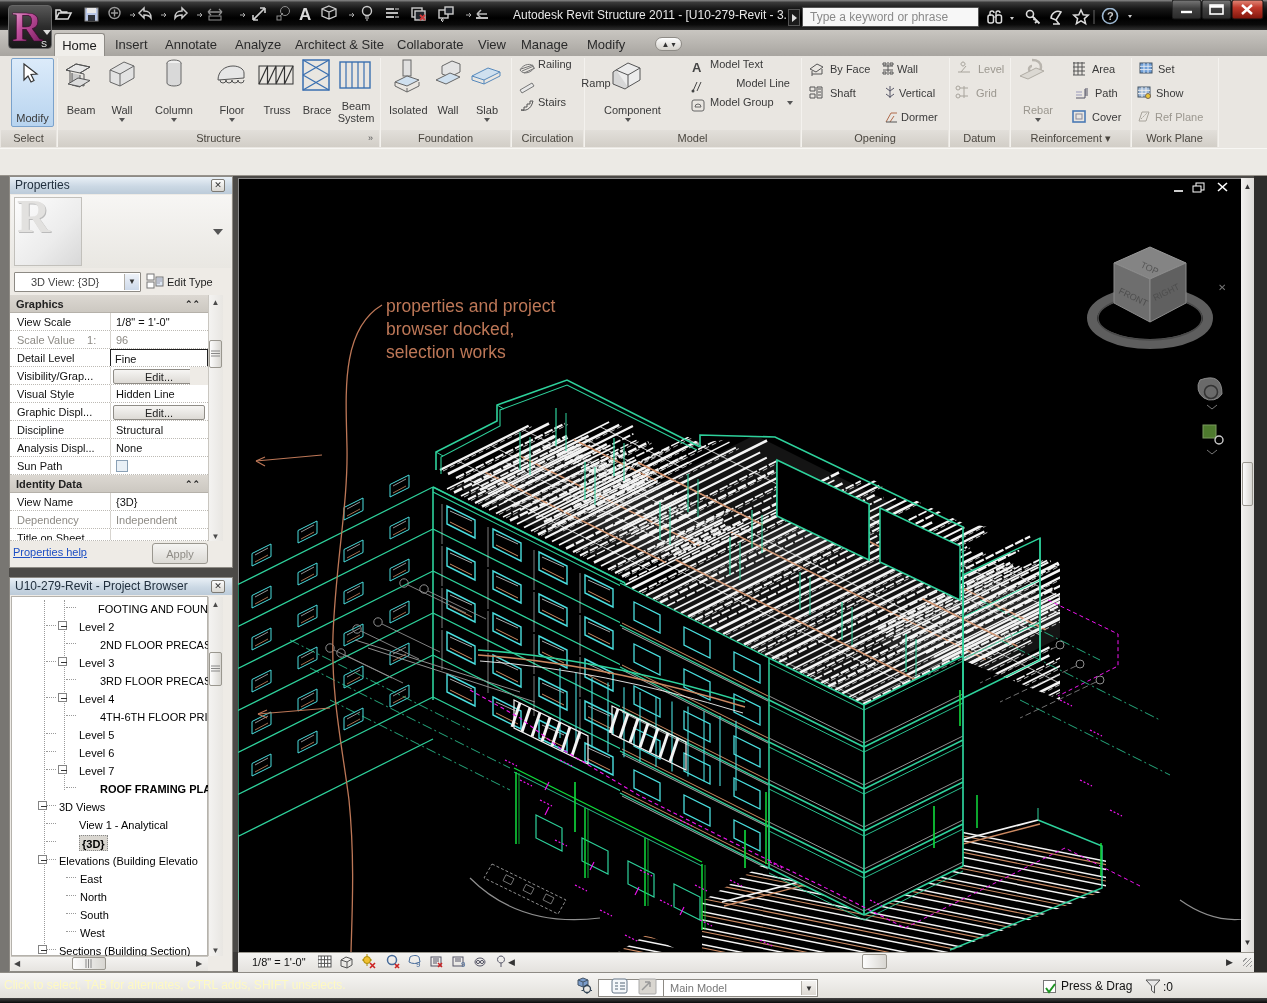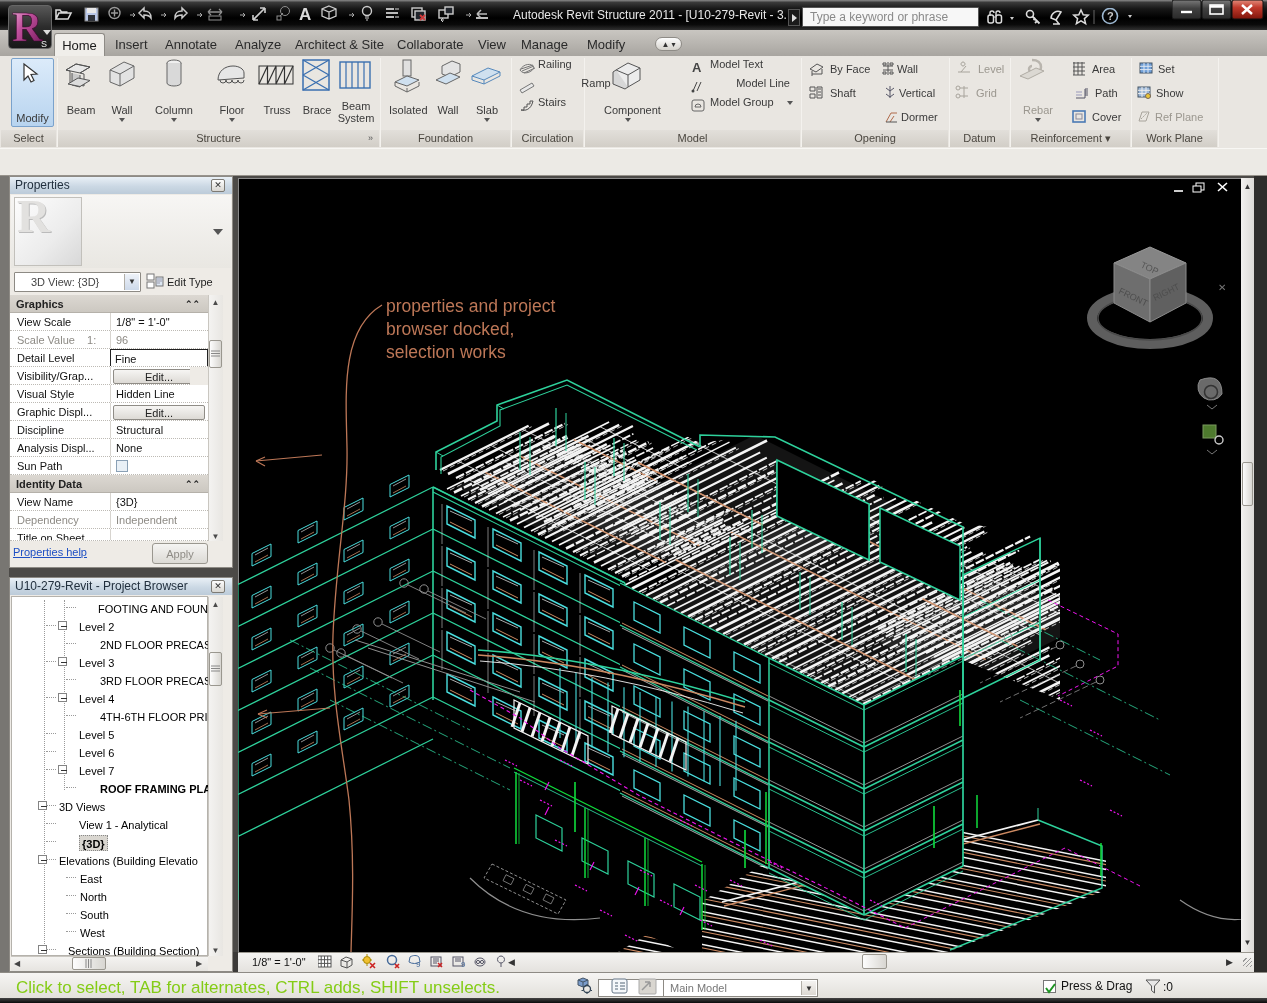--- a/index.html
+++ b/index.html
@@ -1201,21 +1201,21 @@
     </div>
     <div class="abs" style="left:46px;top:859px;width:10px;height:1px;border-top:1px dotted #9a9a9a"></div>
     <div class="titem" style="left:80px;top:871px;">East</div>
     <div class="abs" style="left:66px;top:877px;width:10px;height:1px;border-top:1px dotted #9a9a9a"></div>
     <div class="titem" style="left:80px;top:889px;">North</div>
     <div class="abs" style="left:66px;top:895px;width:10px;height:1px;border-top:1px dotted #9a9a9a"></div>
     <div class="titem" style="left:80px;top:907px;">South</div>
     <div class="abs" style="left:66px;top:913px;width:10px;height:1px;border-top:1px dotted #9a9a9a"></div>
     <div class="titem" style="left:80px;top:925px;">West</div>
     <div class="abs" style="left:66px;top:931px;width:10px;height:1px;border-top:1px dotted #9a9a9a"></div>
-    <div class="titem" style="left:59px;top:943px;margin-left:9px;">Sections (Building Section)</div>
+    <div class="titem" style="left:59px;top:943px;">Sections (Building Section)</div>
     <div class="abs" style="left:38px;top:945px;width:9px;height:9px;background:#fff;border:1px solid #848484">
       <div style="position:absolute;left:1.5px;top:3.5px;width:6px;height:1px;background:#333"></div>
     </div>
     <div class="abs" style="left:46px;top:949px;width:10px;height:1px;border-top:1px dotted #9a9a9a"></div>
   </div>
 <div class="abs sb" style="left:208px;top:597px;width:15px;height:359px"></div>
 <div class="arr" style="left:208px;top:600px;width:15px">▲</div>
 <div class="arr" style="left:208px;top:946px;width:15px">▼</div>
 <div class="sthumb" style="left:209px;top:652px;height:34px"></div>
 <svg class="abs" style="left:211px;top:665px" width="9" height="8" viewBox="0 0 9 8">
@@ -1268,21 +1268,21 @@
     </g>
     <g transform="translate(178,0)">
       <path d="M5 2 a3.5 3.5 0 1 1 -0.01 0 M5 9 v4" fill="none" stroke="#556"></path>
     </g>
   </svg>
 <div class="abs" style="left:508px;top:957px;font-size:9px;color:#333;z-index:3">◀</div>
 <div class="sthumb" style="left:862px;top:954px;height:15px;width:25px;z-index:3"></div>
 <div class="abs" style="left:1226px;top:957px;font-size:9px;color:#333;z-index:3">▶</div>
 <div class="abs" style="left:1243px;top:958px;width:9px;height:9px;z-index:3;background:repeating-linear-gradient(135deg,transparent 0 2px,#999 2px 3px)"></div>
 <div id="statusbar" class="abs"></div>
-<div class="abs" style="left:16px;top:978px;font-size:17px;color:#84cc16;z-index:3">Click to select, TAB for alternates, CTRL adds, SHIFT unselects.</div>
+<div class="abs" style="left:4px;top:978px;font-size:12px;color:#fef9c3;z-index:3">Click to select, TAB for alternates, CTRL adds, SHIFT unselects.</div>
 <svg class="abs" style="left:574px;top:977px;z-index:3" width="18" height="18" viewBox="0 0 18 18">
     <path d="M4 3 l5 -2 l5 2 v5 l-5 2 l-5 -2 z" fill="#7a9ccb" stroke="#456"></path>
     <path d="M4 3 l5 2 l5 -2 M9 5 v5" stroke="#456" fill="none"></path>
        <circle cx="13" cy="12" r="3.5" fill="none" stroke="#345" stroke-width="1.3"></circle>
     <path d="M13 9 v-2 m0 8 v2 m-3.5 -3.5 h-2 m9 0 h2" stroke="#345"></path>
   </svg>
 <div class="combo" style="left:598px;top:979px;width:94px;height:18px;z-index:3">
     <div class="cArr">▼</div>
   </div>
 <svg class="abs" style="left:611px;top:978px;z-index:4" width="18" height="18" viewBox="0 0 18 18">

